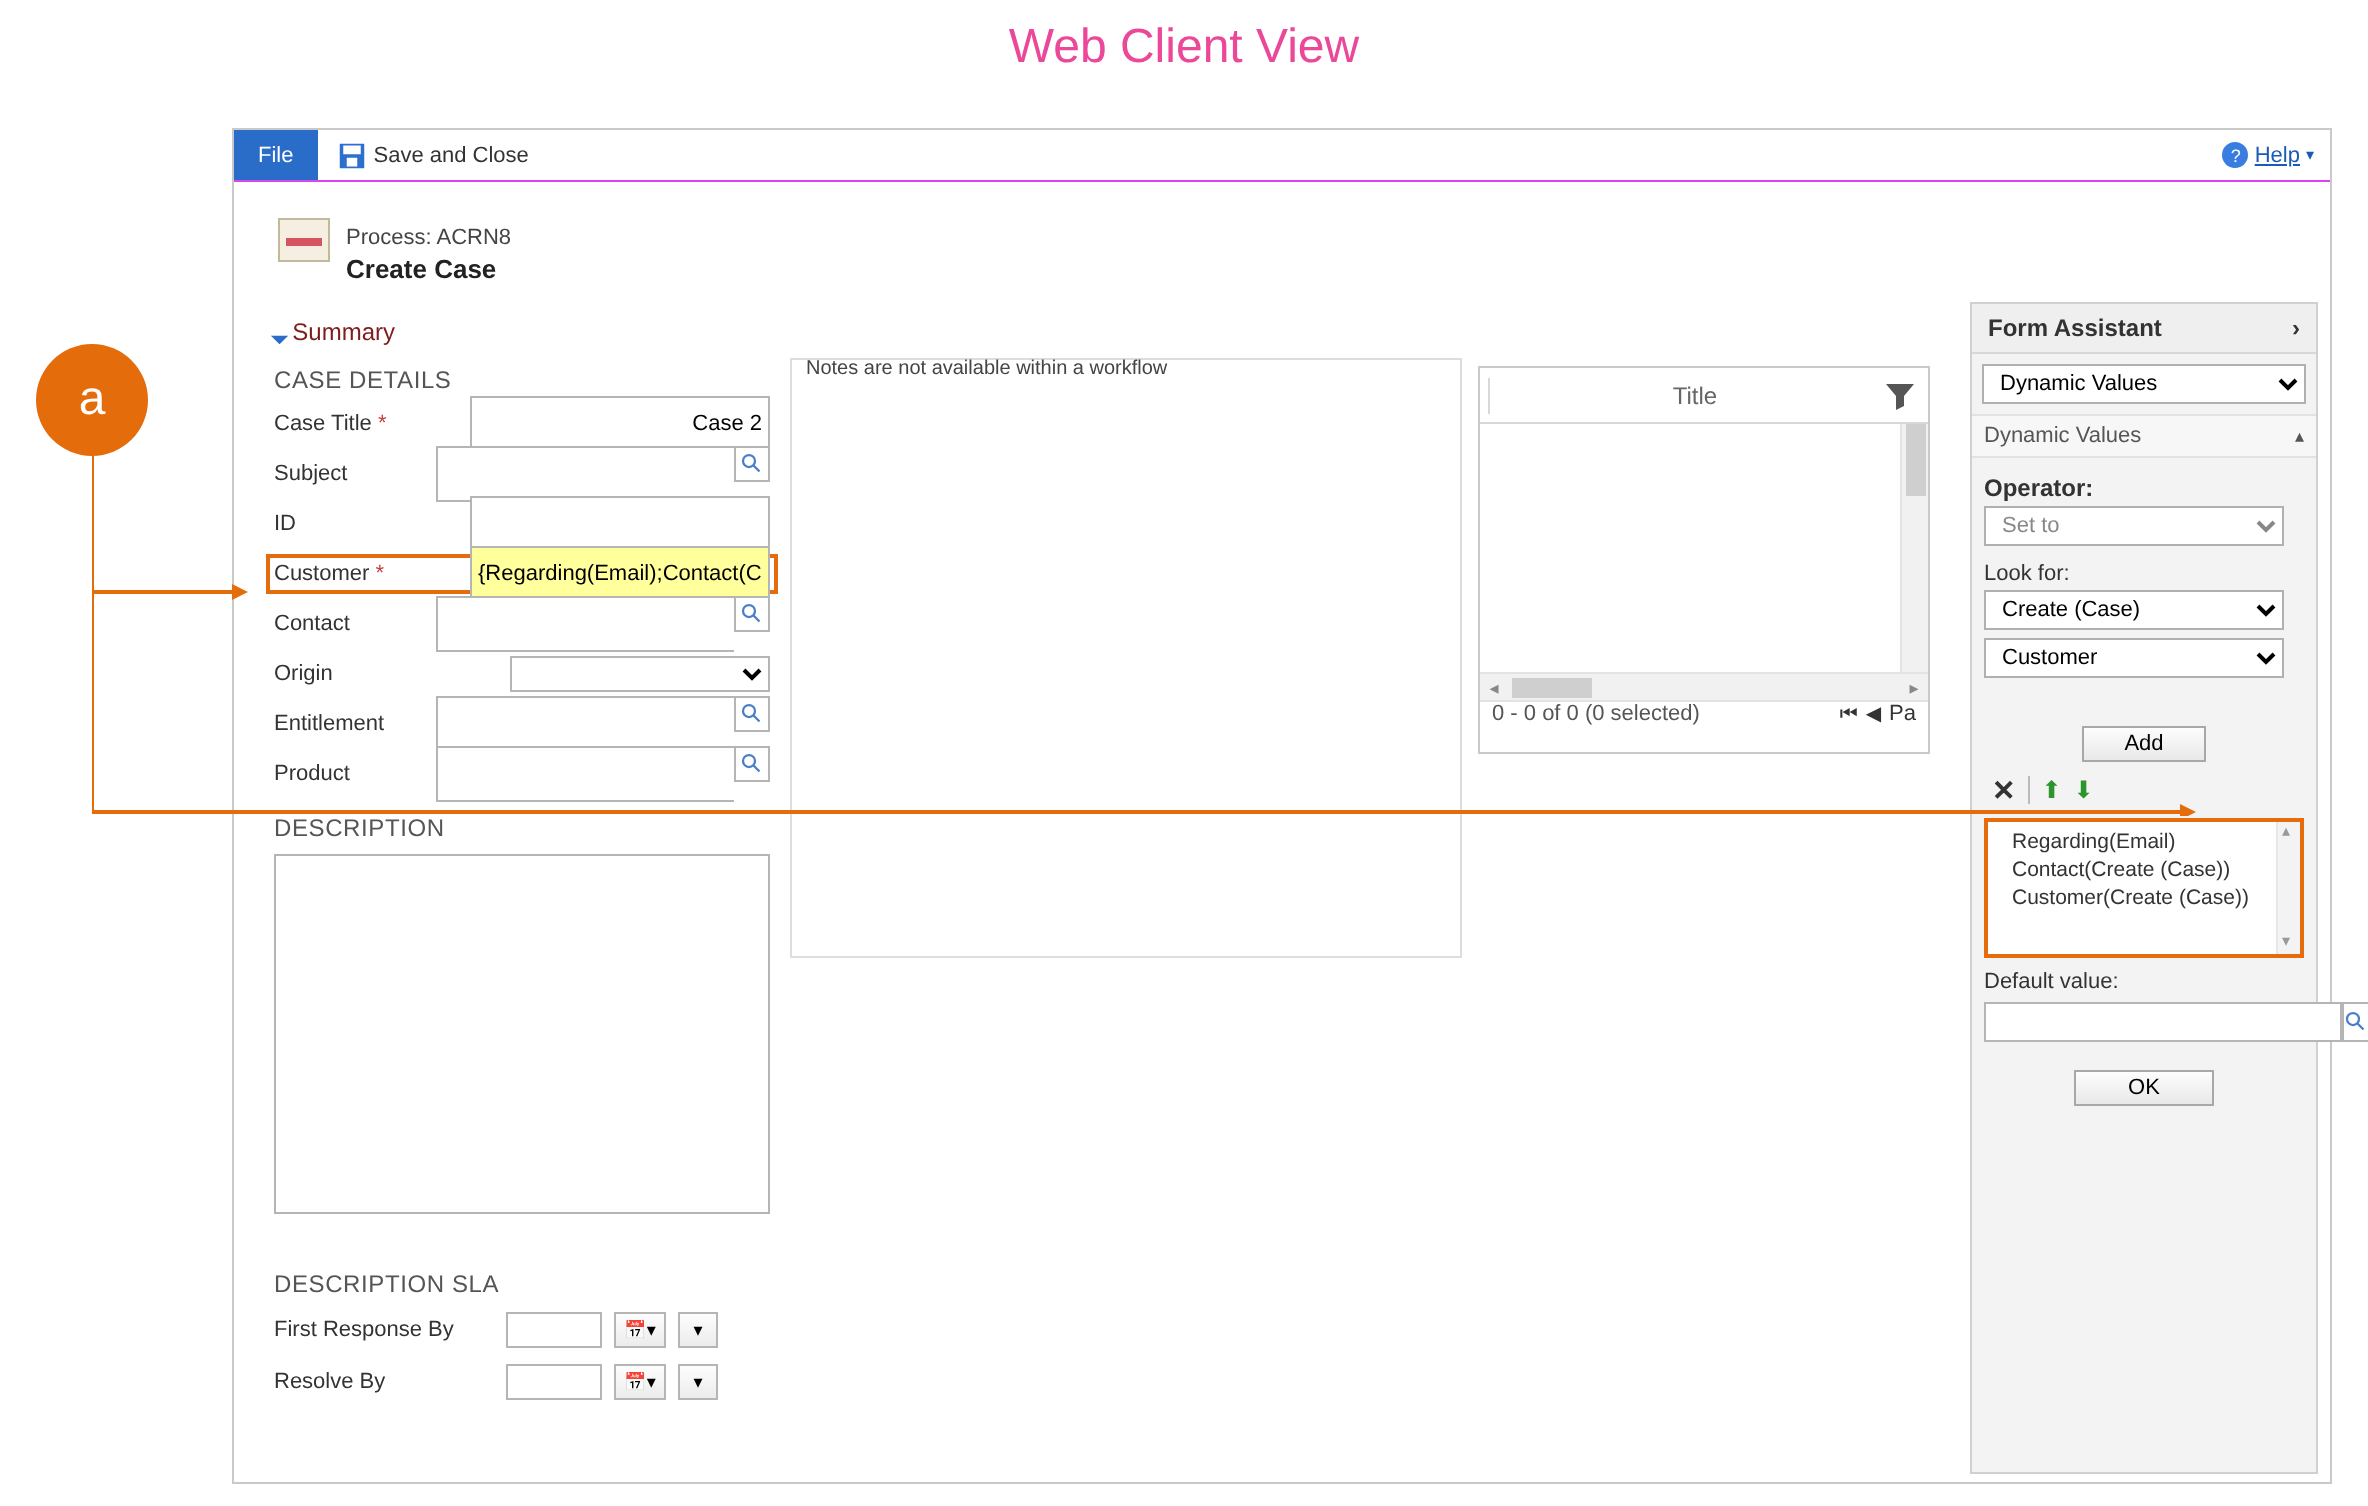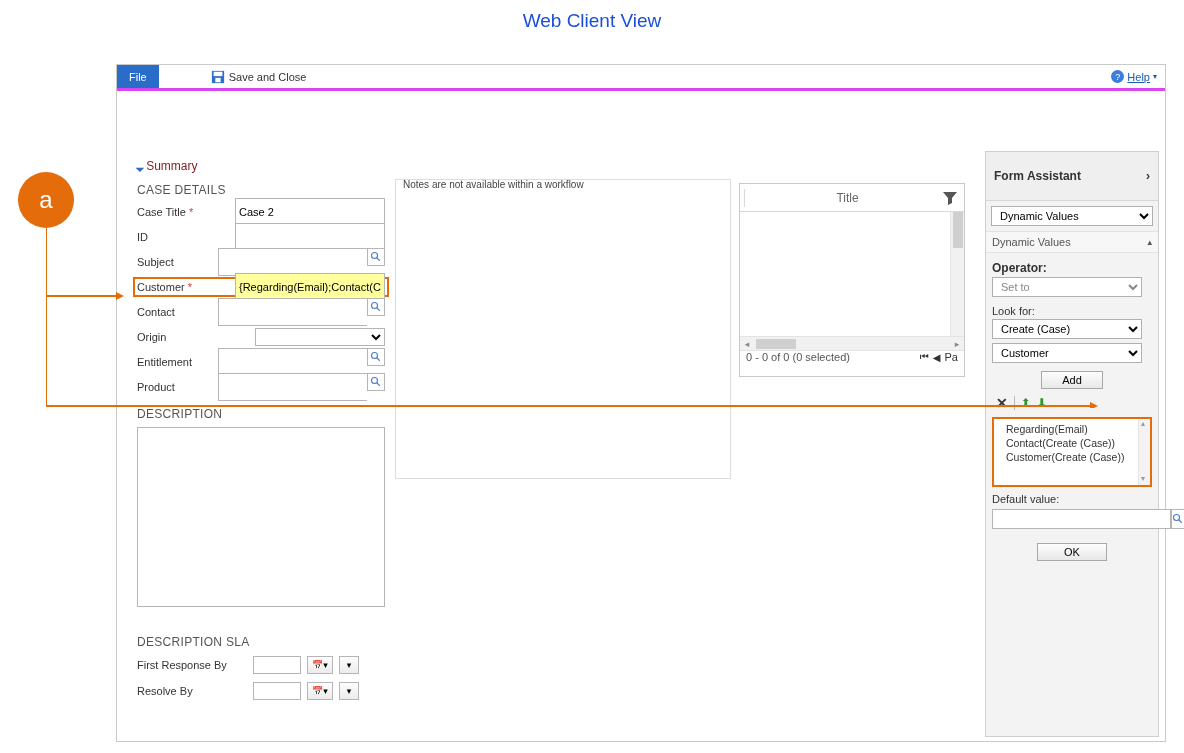--- a/index.html
+++ b/index.html
@@ -1,25 +1,25 @@
 <!DOCTYPE html>
 <html><head>
 <meta charset="utf-8">
 <style>
   * { box-sizing: border-box; margin: 0; padding: 0; font-family: "Segoe UI", Tahoma, sans-serif; }
   body { background: #fff; width: 1184px; height: 753px; position: relative; overflow: hidden; }
 
   
-  .page-title { color: #1d4ed8; font-size: 19px; font-weight: 400; text-align: center; padding: 10px 0 4px; }
+  .page-title { color: #ec4899; font-size: 24px; font-weight: 400; text-align: center; padding: 10px 0 4px; }
 
   
   .window { position: absolute; left: 116px; top: 64px; width: 1050px; height: 678px; border: 1px solid #c9c9c9; background: #fff; }
 
   
-  .topbar { height: 26px; border-bottom: 3px solid #d946ef; display: flex; align-items: stretch; font-size: 11px; gap: 42px; }
+  .topbar { height: 26px; border-bottom: 1px solid #d946ef; display: flex; align-items: stretch; font-size: 11px; }
   .file-btn { background: #2a6dc9; color: #fff; padding: 4px 12px; display: flex; align-items: center; cursor: pointer; }
   .save-close { display: flex; align-items: center; gap: 4px; padding: 0 10px; color: #333; cursor: pointer; }
   .save-icon { width: 14px; height: 14px; }
   .help { margin-left: auto; display: flex; align-items: center; gap: 3px; padding-right: 8px; color: #1a5bb8; cursor: pointer; }
   .help-icon { width: 13px; height: 13px; border-radius: 50%; background: #3a7de0; color: #fff; font-size: 9px; display: flex; align-items: center; justify-content: center; }
 
   
   .content { position: relative; height: calc(100% - 26px); }
 
   .process-head { position: absolute; left: 22px; top: 18px; display: flex; gap: 8px; }
@@ -31,21 +31,21 @@
   .summary { position:absolute; left:20px; top:68px; font-size:12px; color:#7f1d1d; }
   .summary::before { content:'◢'; color:#2a6dc9; font-size:8px; margin-right:3px; display:inline-block; transform:rotate(45deg); }
 
   .section-h { font-size: 12px; color:#555; letter-spacing:0.3px; }
 
   
   .case-details { position:absolute; left:20px; top:92px; width:248px; }
   .field-row { display:flex; align-items:center; margin-top:5px; height:20px; }
   .field-row label { width:118px; font-size:11px; color:#333; }
   .req::after { content:' *'; color:#c73e3e; }
-  .field-row .inp { flex:1; height:28px; border:1px solid #b5b5b5; background:#fff; font-size:11px; padding:1px 3px; }
+  .field-row .inp { flex:1; height:28px; border:1px solid #b5b5b5; background:#fff; font-size:11px; padding:1px 3px;text-align:right; }
   .lookup-wrap { flex:1; display:flex; }
   .lookup-wrap .inp { flex:1; border-right:none; }
   .lookup-btn { width:18px; height:18px; border:1px solid #b5b5b5; background:#fff; display:flex; align-items:center; justify-content:center; cursor:pointer; }
   .lookup-btn svg { width:12px; height:12px; }
   .select { flex:1; height:18px; border:1px solid #b5b5b5; background:#fff; font-size:11px; }
 
   .customer-row { border:2px solid #e56c0a; padding:2px; margin-left:-4px; margin-right:-4px; }
   .customer-row .inp { background: #ffff9c; }
 
   .desc-sect { position:absolute; left:20px; top:316px; width:248px; }
@@ -70,27 +70,27 @@
   .grid-scroll-h { height:14px; background:#f1f1f1; border-top:1px solid #e3e3e3; display:flex; align-items:center; }
   .grid-scroll-h .arrow { width:14px; height:14px; display:flex; align-items:center; justify-content:center; color:#888; font-size:9px; }
   .grid-scroll-h .thumb-h { width:40px; height:10px; background:#cfcfcf; margin-left:2px; }
   .grid-foot { height:26px; display:flex; align-items:flex-start; font-size:11px; color:#555; padding:0 6px; border-top:1px solid #e3e3e3; }
   .grid-foot .nav { margin-left:auto; display:flex; align-items:center; gap:4px; color:#333; }
   .grid-foot .nav span.pg { font-size:11px; }
   .grid-foot .nav .tri { font-size:10px; cursor:pointer; }
 
   
   .assistant { position:absolute; right:6px; top:60px; width:174px; background:#f3f3f3; border:1px solid #d0d0d0; height:586px; font-size:11px; }
-  .as-title { background:#efefef; padding:17px 8px; font-weight:600; color:#333; font-size:12px; display:flex; justify-content:space-between; border-bottom:1px solid #d7d7d7; }
+  .as-title { background:#efefef; padding:5px 8px; font-weight:600; color:#333; font-size:12px; display:flex; justify-content:space-between; border-bottom:1px solid #d7d7d7; }
   .as-select { width: calc(100% - 10px); margin:5px; height:20px; border:1px solid #b0b0b0; background:#fff; font-size:11px; padding:0 4px; }
   .as-sub { padding:4px 6px; color:#555; display:flex; justify-content:space-between; align-items:center; border-top:1px solid #e2e2e2; border-bottom:1px solid #e2e2e2; background:#f7f7f7; }
   .as-body { padding:4px 6px; }
   .as-body .lbl { font-weight:600; color:#333; margin-top:4px; font-size:12px; }
   .as-body .lbl2 { color:#333; margin-top:6px; }
-  .btn { display:block; margin:6px auto 2px; padding:2px 20px; border:1px solid #a8a8a8; background:linear-gradient(#fdfdfd,#e8e8e8); font-size:11px; cursor:pointer; }
+  .btn { display:block; margin:22px auto 2px; padding:2px 20px; border:1px solid #a8a8a8; background:linear-gradient(#fdfdfd,#e8e8e8); font-size:11px; cursor:pointer; }
   .as-icons { display:flex; align-items:center; gap:6px; margin:6px 0 6px 4px; }
   .as-icons .x { font-size:14px; font-weight:bold; cursor:pointer; color:#333; }
   .as-icons .vline { width:1px; height:14px; background:#bbb; }
   .as-icons .arw { font-size:12px; color:#2c962c; cursor:pointer; }
   .as-list { border:2px solid #e56c0a; background:#fff; height:70px; padding:3px 12px; font-size:10.5px; color:#333; line-height:1.35; position:relative; }
   .as-list .mini-scroll { position:absolute; right:0; top:0; width:12px; height:100%; background:#f3f3f3; border-left:1px solid #e6e6e6; }
   .as-list .mini-scroll::before { content:'▴'; position:absolute; top:0; left:2px; font-size:8px; color:#999; }
   .as-list .mini-scroll::after { content:'▾'; position:absolute; bottom:0; left:2px; font-size:8px; color:#999; }
   .dv-wrap { display:flex; margin-top:4px; }
   .dv-wrap .inp { flex:1; height:20px; border:1px solid #b5b5b5; background:#fff; }
@@ -133,45 +133,52 @@
     </div>
     <div class="help">
       <span class="help-icon">?</span>
       <span style="text-decoration:underline">Help</span>
       <span style="font-size:8px;">▾</span>
     </div>
   </div>
 
   <div class="content">
 
+    <div class="process-head">
+      <div class="process-icon"></div>
+      <div class="process-text">
+        <small>Process: ACRN8</small>
+        <strong>Create Case</strong>
+      </div>
+    </div>
 
     <div class="summary">Summary</div>
 
     <div class="case-details">
       <div class="section-h">CASE DETAILS</div>
 
       <div class="field-row">
         <label class="req">Case Title</label>
         <input class="inp" value="Case 2" style="">
       </div>
       <div class="field-row">
+        <label>Subject</label>
+        <div class="lookup-wrap">
+          <input class="inp" style="">
+          <div class="lookup-btn">
+            <svg viewBox="0 0 16 16">
+                <circle cx="6" cy="6" r="4" fill="none" stroke="#4a7ec7" stroke-width="1.5"></circle>
+                <line x1="9" y1="9" x2="13" y2="13" stroke="#4a7ec7" stroke-width="1.5"></line>
+              </svg>
+          </div>
+        </div>
+      </div>
+      <div class="field-row">
         <label>ID</label>
         <input class="inp" style="">
-      </div>
-      <div class="field-row">
-        <label>Subject</label>
-        <div class="lookup-wrap">
-          <input class="inp" style="">
-          <div class="lookup-btn">
-            <svg viewBox="0 0 16 16">
-                <circle cx="6" cy="6" r="4" fill="none" stroke="#4a7ec7" stroke-width="1.5"></circle>
-                <line x1="9" y1="9" x2="13" y2="13" stroke="#4a7ec7" stroke-width="1.5"></line>
-              </svg>
-          </div>
-        </div>
       </div>
 
       <div class="field-row customer-row">
         <label class="req">Customer</label>
         <input class="inp" value="{Regarding(Email);Contact(Cr" style="">
       </div>
 
       <div class="field-row">
         <label>Contact</label>
         <div class="lookup-wrap">

